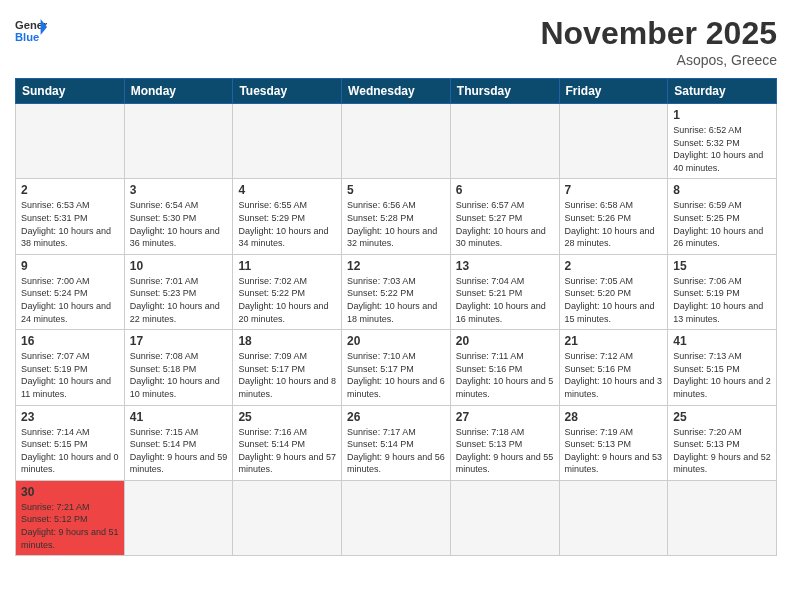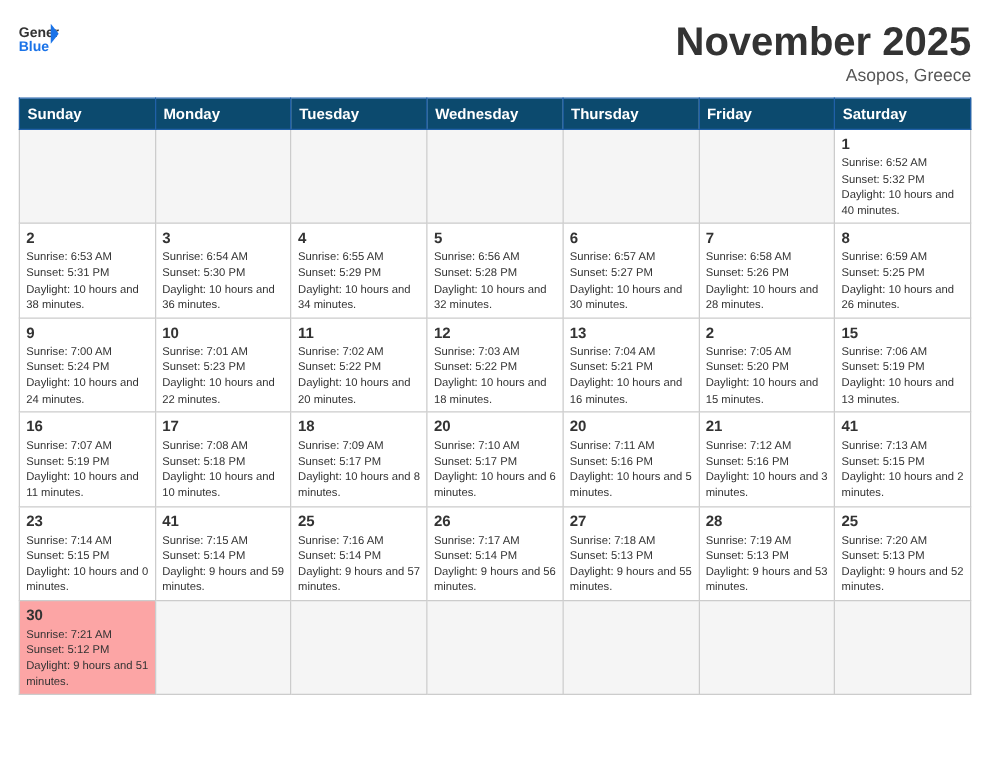--- a/index.html
+++ b/index.html
@@ -79,21 +79,21 @@
     }
     .day-info {
       font-size: 9px;
       color: #333;
       line-height: 1.4;
     }
     .last-row td {
       background: #f5f5f5;
     }
     .last-row td.has-data {
-      background: #fca5a5;
+      background: #ef4444;
     }
   </style>
 </head>
 <body>
 
 <div class="page">
   <div class="header">
     <div class="logo">
       <svg class="logo-icon" viewBox="0 0 40 40">
         <text x="0" y="18" font-size="14" font-weight="bold" fill="#333" font-family="Arial">General</text>

